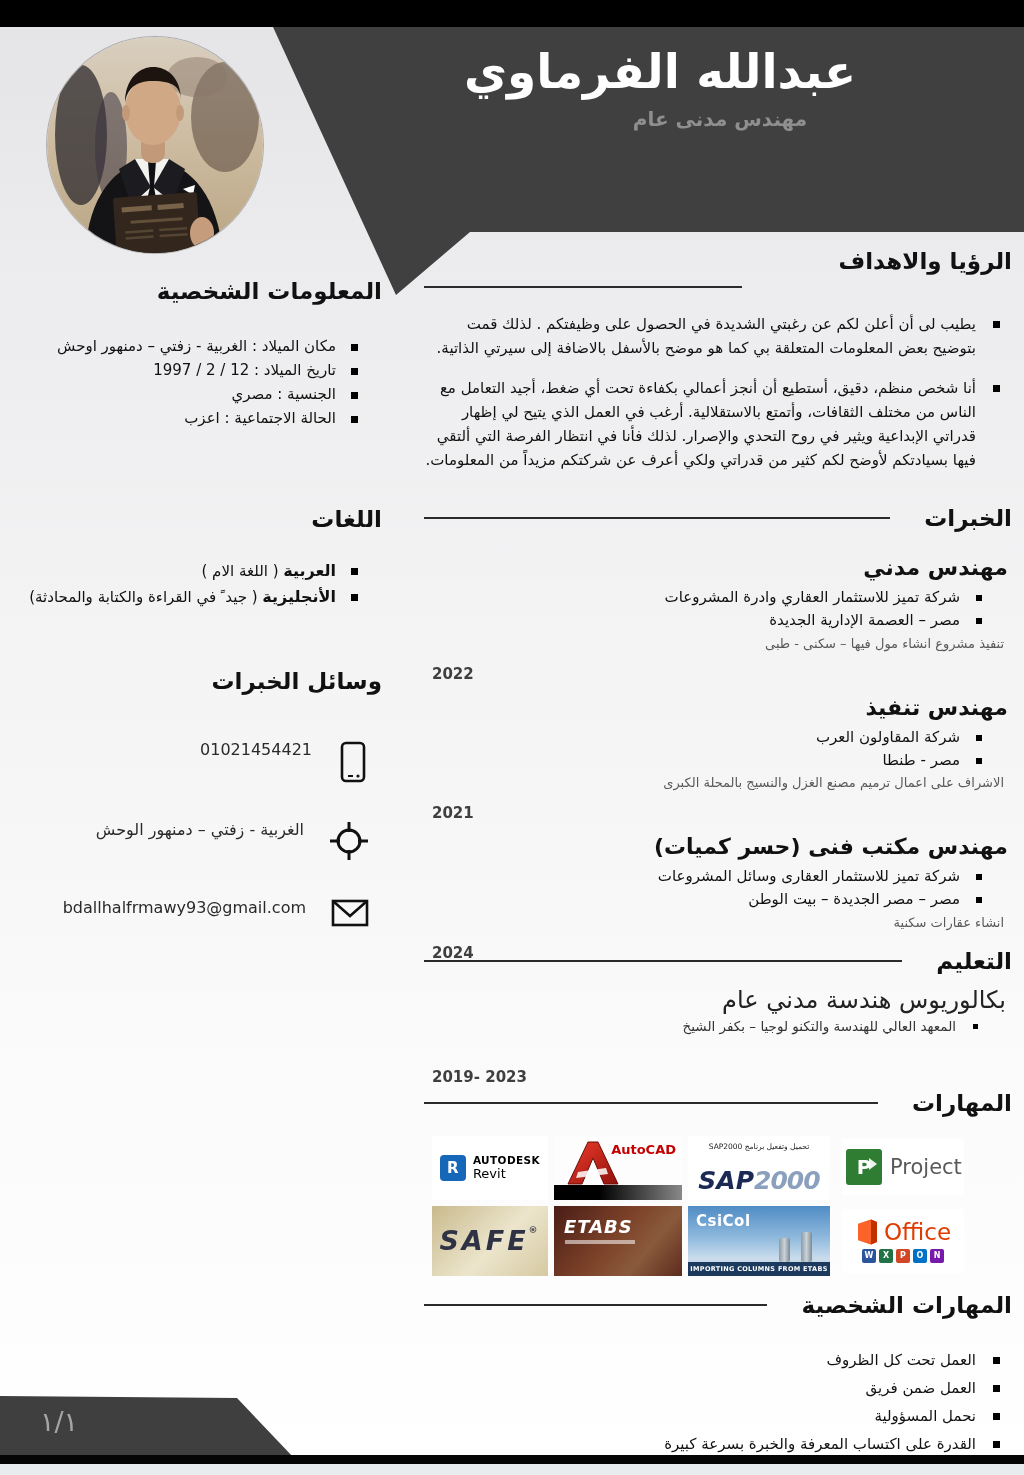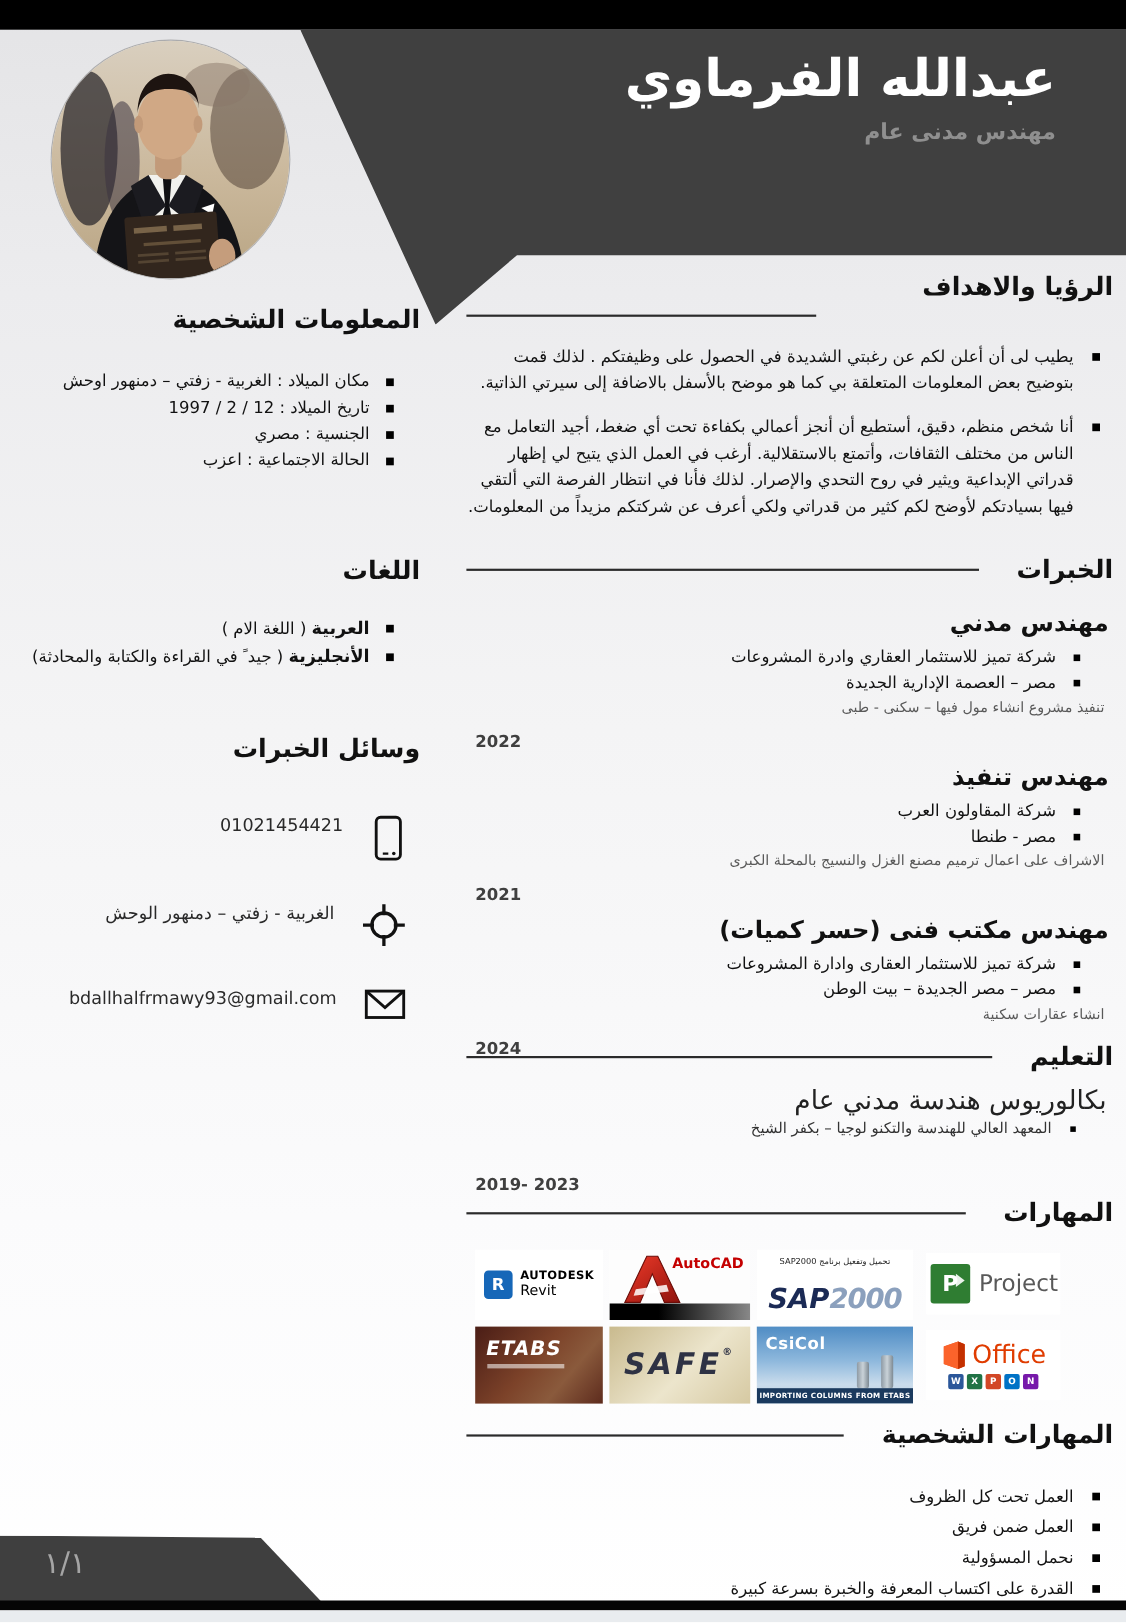--- a/index.html
+++ b/index.html
@@ -8,21 +8,21 @@
     position:relative;width:1024px;height:1475px;overflow:hidden;
     background:linear-gradient(180deg,#e4e4e6 0%,#ececee 18%,#f4f4f5 45%,#fbfbfc 75%,#ffffff 100%);
     font-family:"DejaVu Sans",sans-serif;color:#111;direction:rtl;
   }
   
   .top-strip{position:absolute;left:0;top:0;width:100%;height:27px;background:#000;}
   .banner{
     position:absolute;left:0;top:27px;width:1024px;height:275px;background:#404040;
     clip-path:polygon(273px 0,1024px 0,1024px 205px,470px 205px,396px 268px);
   }
-  .banner-text{position:absolute;left:360px;top:45px;width:600px;text-align:right;}
+  .banner-text{position:absolute;left:360px;top:45px;width:600px;text-align:center;}
   .cv-name{font-size:47px;font-weight:bold;color:#fff;line-height:1.15;letter-spacing:1px;}
   .cv-sub{font-size:20px;font-weight:bold;color:#8f8f8f;margin-top:8px;margin-left:120px;}
   
   .photo{position:absolute;left:47px;top:37px;width:216px;height:216px;border-radius:50%;overflow:hidden;box-shadow:0 0 0 1px rgba(0,0,0,.25);}
   
   .leftcol-sec{position:absolute;left:0;width:392px;}
   .leftcol-sec h2{margin:0;font-size:23px;font-weight:bold;text-align:right;padding-left:14px;padding-right:10px;}
   .b-list{list-style:none;margin:0;padding:0 30px 0 12px;}
   .b-list li{position:relative;padding-right:26px;font-size:15px;line-height:1.6;text-align:right;}
   .b-list li::before{content:"";position:absolute;right:4px;top:10px;width:7px;height:7px;background:#000;}
@@ -241,21 +241,21 @@
         <li>شركة المقاولون العرب</li>
         <li>مصر - طنطا</li>
       </ul>
       <div class="job-note">الاشراف على اعمال ترميم مصنع الغزل والنسيج بالمحلة الكبرى</div>
       <div class="job-year">2021</div>
     </div>
 
     <div>
       <div class="job-title" style="margin-top:12px;">مهندس مكتب فنى (حسر كميات)</div>
       <ul class="job-list">
-        <li>شركة تميز للاستثمار العقارى وادارة المشروعات</li>
+        <li>شركة تميز للاستثمار العقارى وسائل المشروعات</li>
         <li>مصر – مصر الجديدة – بيت الوطن</li>
       </ul>
       <div class="job-note">انشاء عقارات سكنية</div>
       <div class="job-year">2024</div>
     </div>
   </div>
 
   <div class="rightcol-sec" style="top:948px;">
     <div class="sec-row">
       <h2>التعليم</h2>
@@ -296,27 +296,27 @@
           <div class="acad-strip"></div>
         </div>
 
         <div class="logo-card lg-sap">
           <div class="sap-cap">تحميل وتفعيل برنامج SAP2000</div>
           <div class="sap-line">
             <span class="sap-name">SAP</span><span class="sap-num">2000</span>
           </div>
         </div>
 
+        <div class="logo-card lg-safe">
+          <span class="safe-label"><span>SAFE</span><span class="safe-reg">®</span></span>
+        </div>
+
         <div class="logo-card lg-etabs">
           <div class="etabs-label">ETABS</div>
           <div class="etabs-sub"></div>
-        </div>
-
-        <div class="logo-card lg-safe">
-          <span class="safe-label"><span>SAFE</span><span class="safe-reg">®</span></span>
         </div>
 
         <div class="logo-card lg-csicol">
           <div class="csicol-label">CsiCol</div>
           <div class="csi-col1"></div>
           <div class="csi-col2"></div>
           <div class="csicol-strip">IMPORTING COLUMNS FROM ETABS</div>
         </div>
       </div>
 

